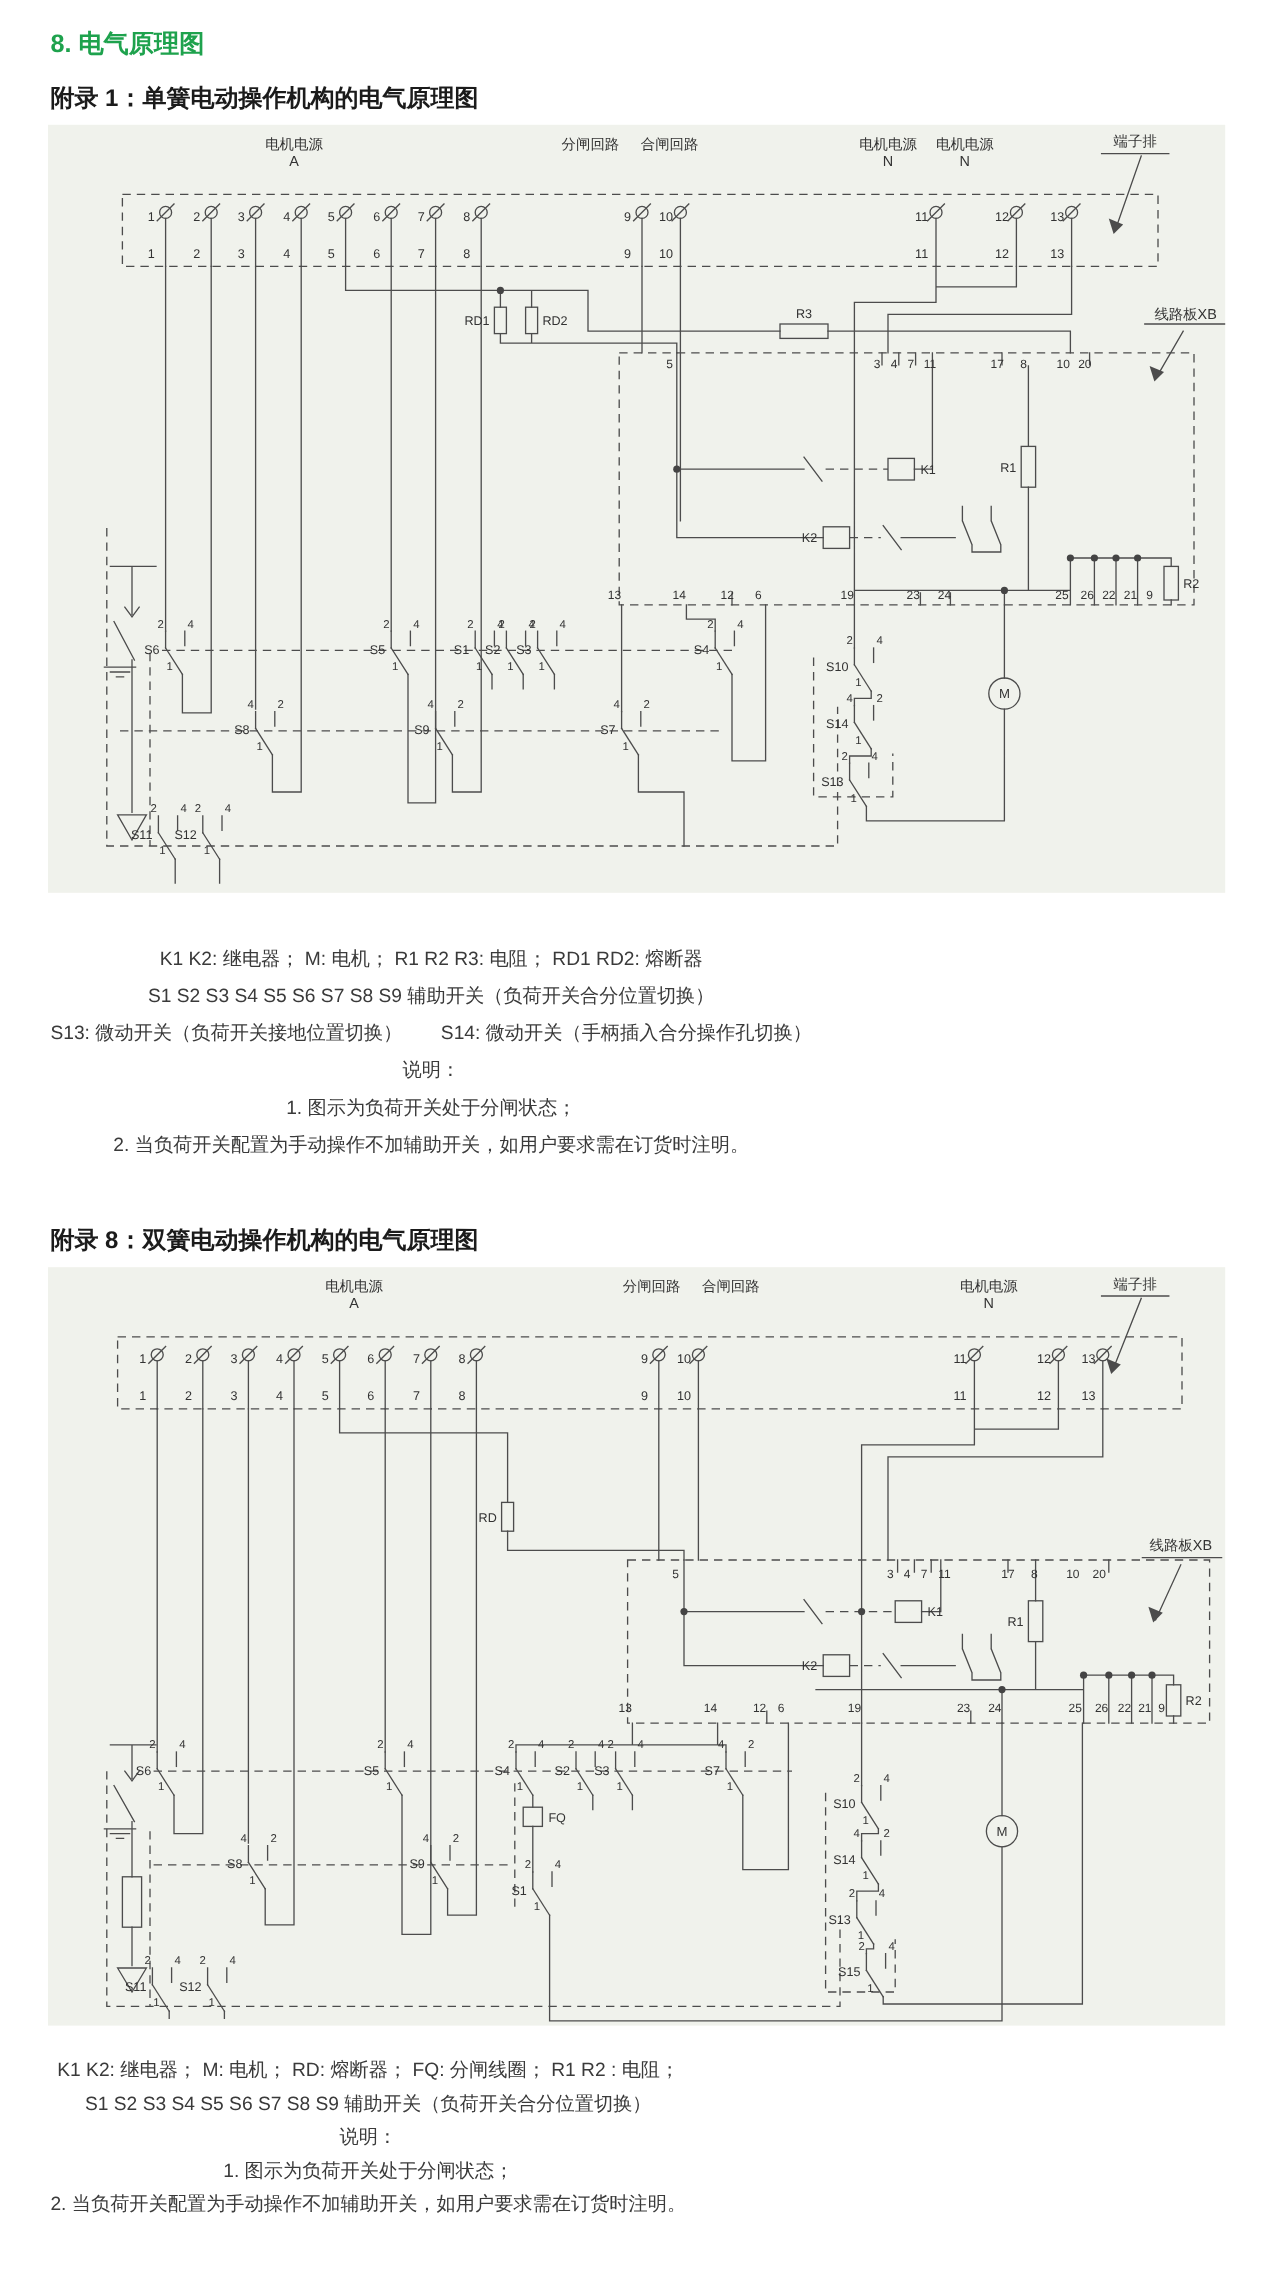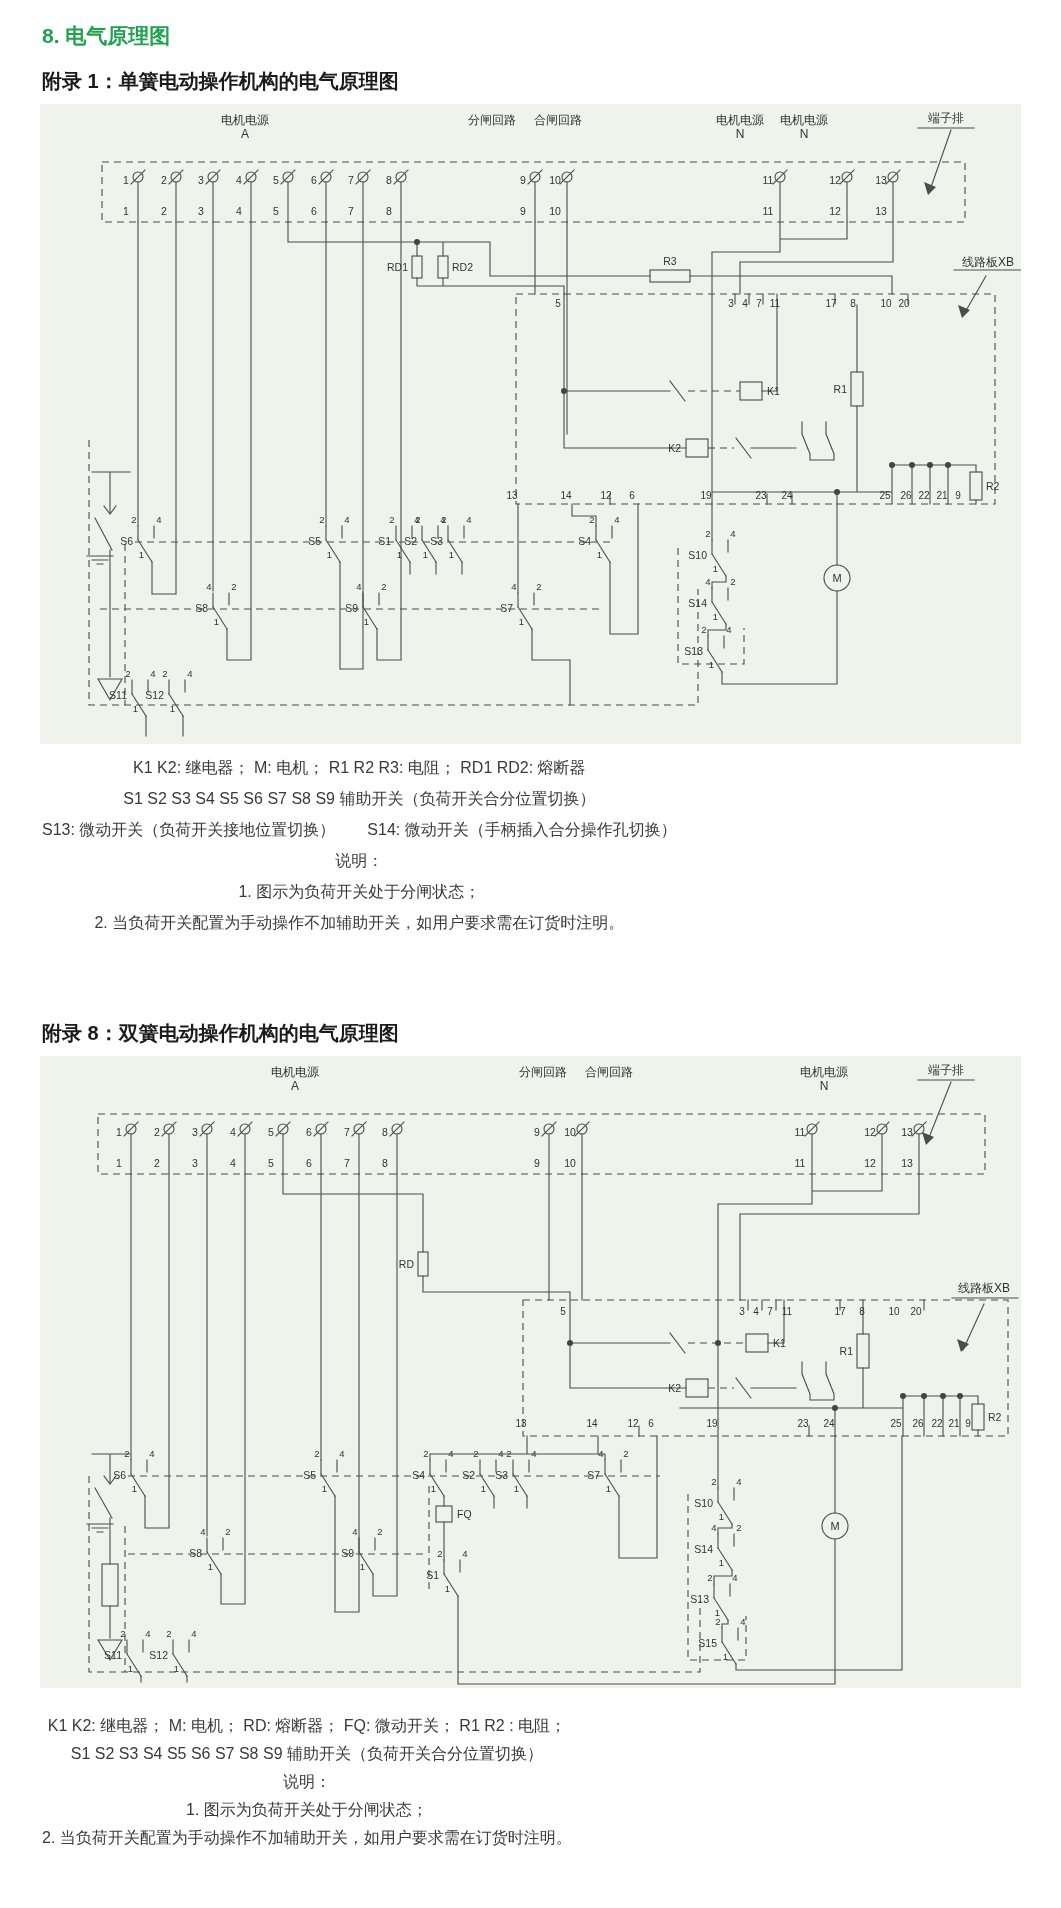--- a/index.html
+++ b/index.html
@@ -5,21 +5,21 @@
   html,body{margin:0;padding:0;background:#fff;}
   .page{position:relative;width:1061px;height:1908px;background:#fff;font-family:"Liberation Sans",sans-serif;overflow:hidden;text-align:center;}
   .h1{position:absolute;left:42px;top:22px;font-size:21px;font-weight:bold;}
   .h2{position:absolute;left:42px;font-size:20px;font-weight:bold;color:#1b1b1b;}
   #h2a{top:68px}
   #h2b{top:1020px}
   .panel{position:absolute;left:40px;width:981px;}
   #panel1{top:104px;height:640px;}
   #panel2{top:1056px;height:632px;}
   .legend{position:absolute;left:42px;font-size:16px;color:#3a3a3a;}
-  #legend1{top:752px;line-height:31px;}
+  #legend1{top:784px;line-height:31px;}
   #legend2{top:1712px;line-height:28px;}
   svg{display:block}
   svg text{fill:#333;font-family:"Liberation Sans",sans-serif;}
   .w{stroke:#4c4c4c;stroke-width:1.1;fill:none;stroke-linecap:square;}
   .d{stroke:#4c4c4c;stroke-width:1.1;fill:none;stroke-dasharray:7 5;}
   .ah{fill:#4c4c4c;stroke:none;}
 </style>
 </head>
 <body>
 
@@ -531,20 +531,20 @@
           <circle cx="863" cy="340" r="3" fill="#444"></circle>
           <circle cx="884" cy="340" r="3" fill="#444"></circle>
           <circle cx="903" cy="340" r="3" fill="#444"></circle>
           <circle cx="920" cy="340" r="3" fill="#444"></circle>
           <circle cx="795" cy="352" r="3" fill="#444"></circle>
         </g>
       </svg>
   </div>
 
   <div class="legend" id="legend2">
-      <div class="legend-line">K1 K2: 继电器； M: 电机； RD: 熔断器； FQ: 微动开关； R1 R2 : 电阻；</div>
+      <div class="legend-line">K1 K2: 继电器； M: 电机； RD: 熔断器； FQ: 分闸线圈； R1 R2 : 电阻；</div>
       <div class="legend-line">S1 S2 S3 S4 S5 S6 S7 S8 S9 辅助开关（负荷开关合分位置切换）</div>
       <div class="legend-line">说明：</div>
       <div class="legend-line">1. 图示为负荷开关处于分闸状态；</div>
       <div class="legend-line">2. 当负荷开关配置为手动操作不加辅助开关，如用户要求需在订货时注明。</div>
     </div>
 
 </div>
 
 </body></html>

